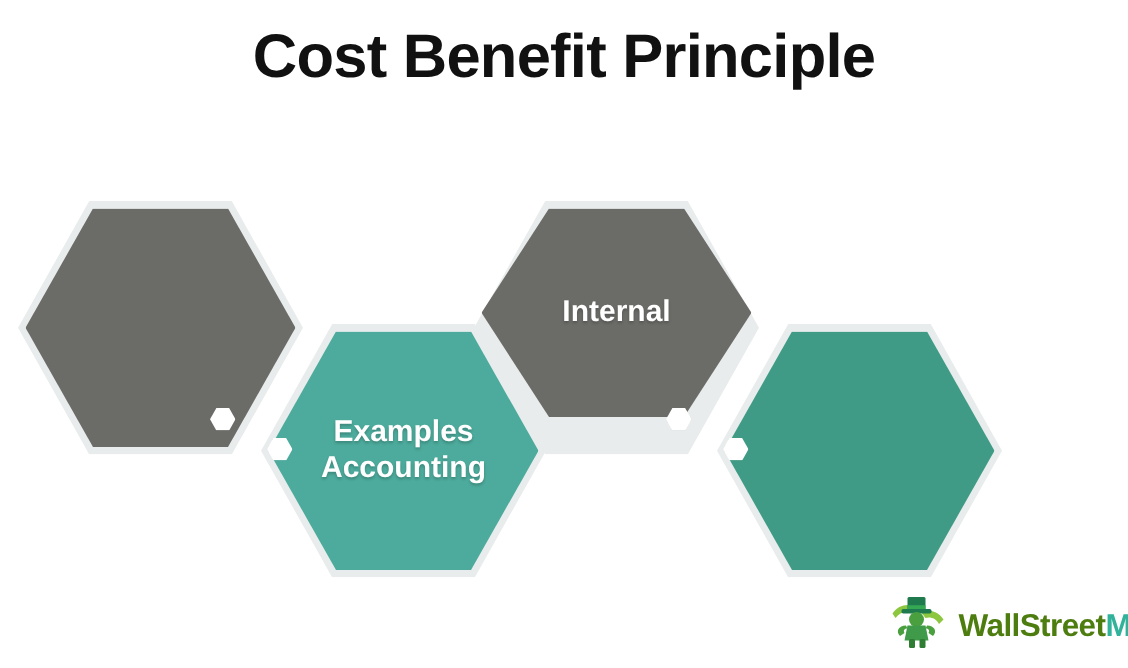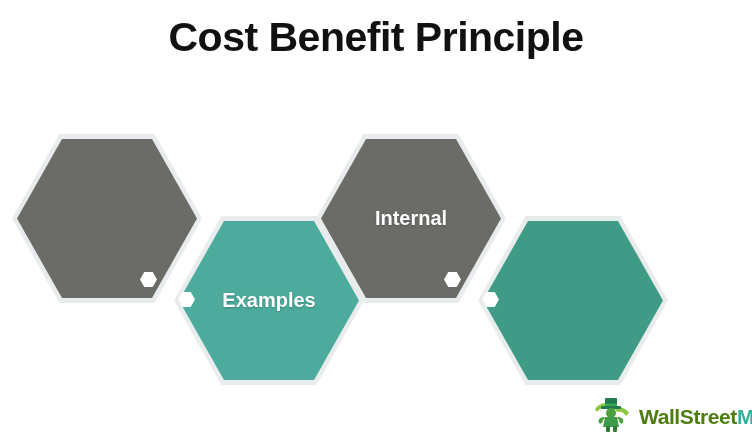--- a/index.html
+++ b/index.html
@@ -114,26 +114,27 @@
   <div class="hex-halo" style="left:12px; top:134px; width:190px; height:169px;"></div>
   <div class="hex" id="hex-1" style="left:17px; top:139px; width:180px; height:159px; background:#6b6b68;">
     <div class="hex-label"></div>
   </div>
   <div class="dot" style="left:140px; top:272px;"></div>
 
   <div class="hex-halo" style="left:174px; top:216px; width:190px; height:169px;"></div>
   <div class="hex" id="hex-2" style="left:179px; top:221px; width:180px; height:159px; background:#4cab9c;">
     <div class="hex-label">
       <div>Examples</div>
+      <div>Accounting</div>
     </div>
   </div>
   <div class="dot" style="left:178px; top:292px;"></div>
 
   <div class="hex-halo" style="left:316px; top:134px; width:190px; height:169px;"></div>
-  <div class="hex" id="hex-3" style="left:321px; top:139px; width:180px; height:159px; background:#6b6b68;">
+  <div class="hex" id="hex-3" style="left:321px; top:139px; width:180px; height:139px; background:#6b6b68;">
     <div class="hex-label">
       <div>Internal</div>
     </div>
   </div>
   <div class="dot" style="left:444px; top:272px;"></div>
 
   <div class="hex-halo" style="left:478px; top:216px; width:190px; height:169px;"></div>
   <div class="hex" id="hex-4" style="left:483px; top:221px; width:180px; height:159px; background:#3f9b85;">
     <div class="hex-label"></div>
   </div>

